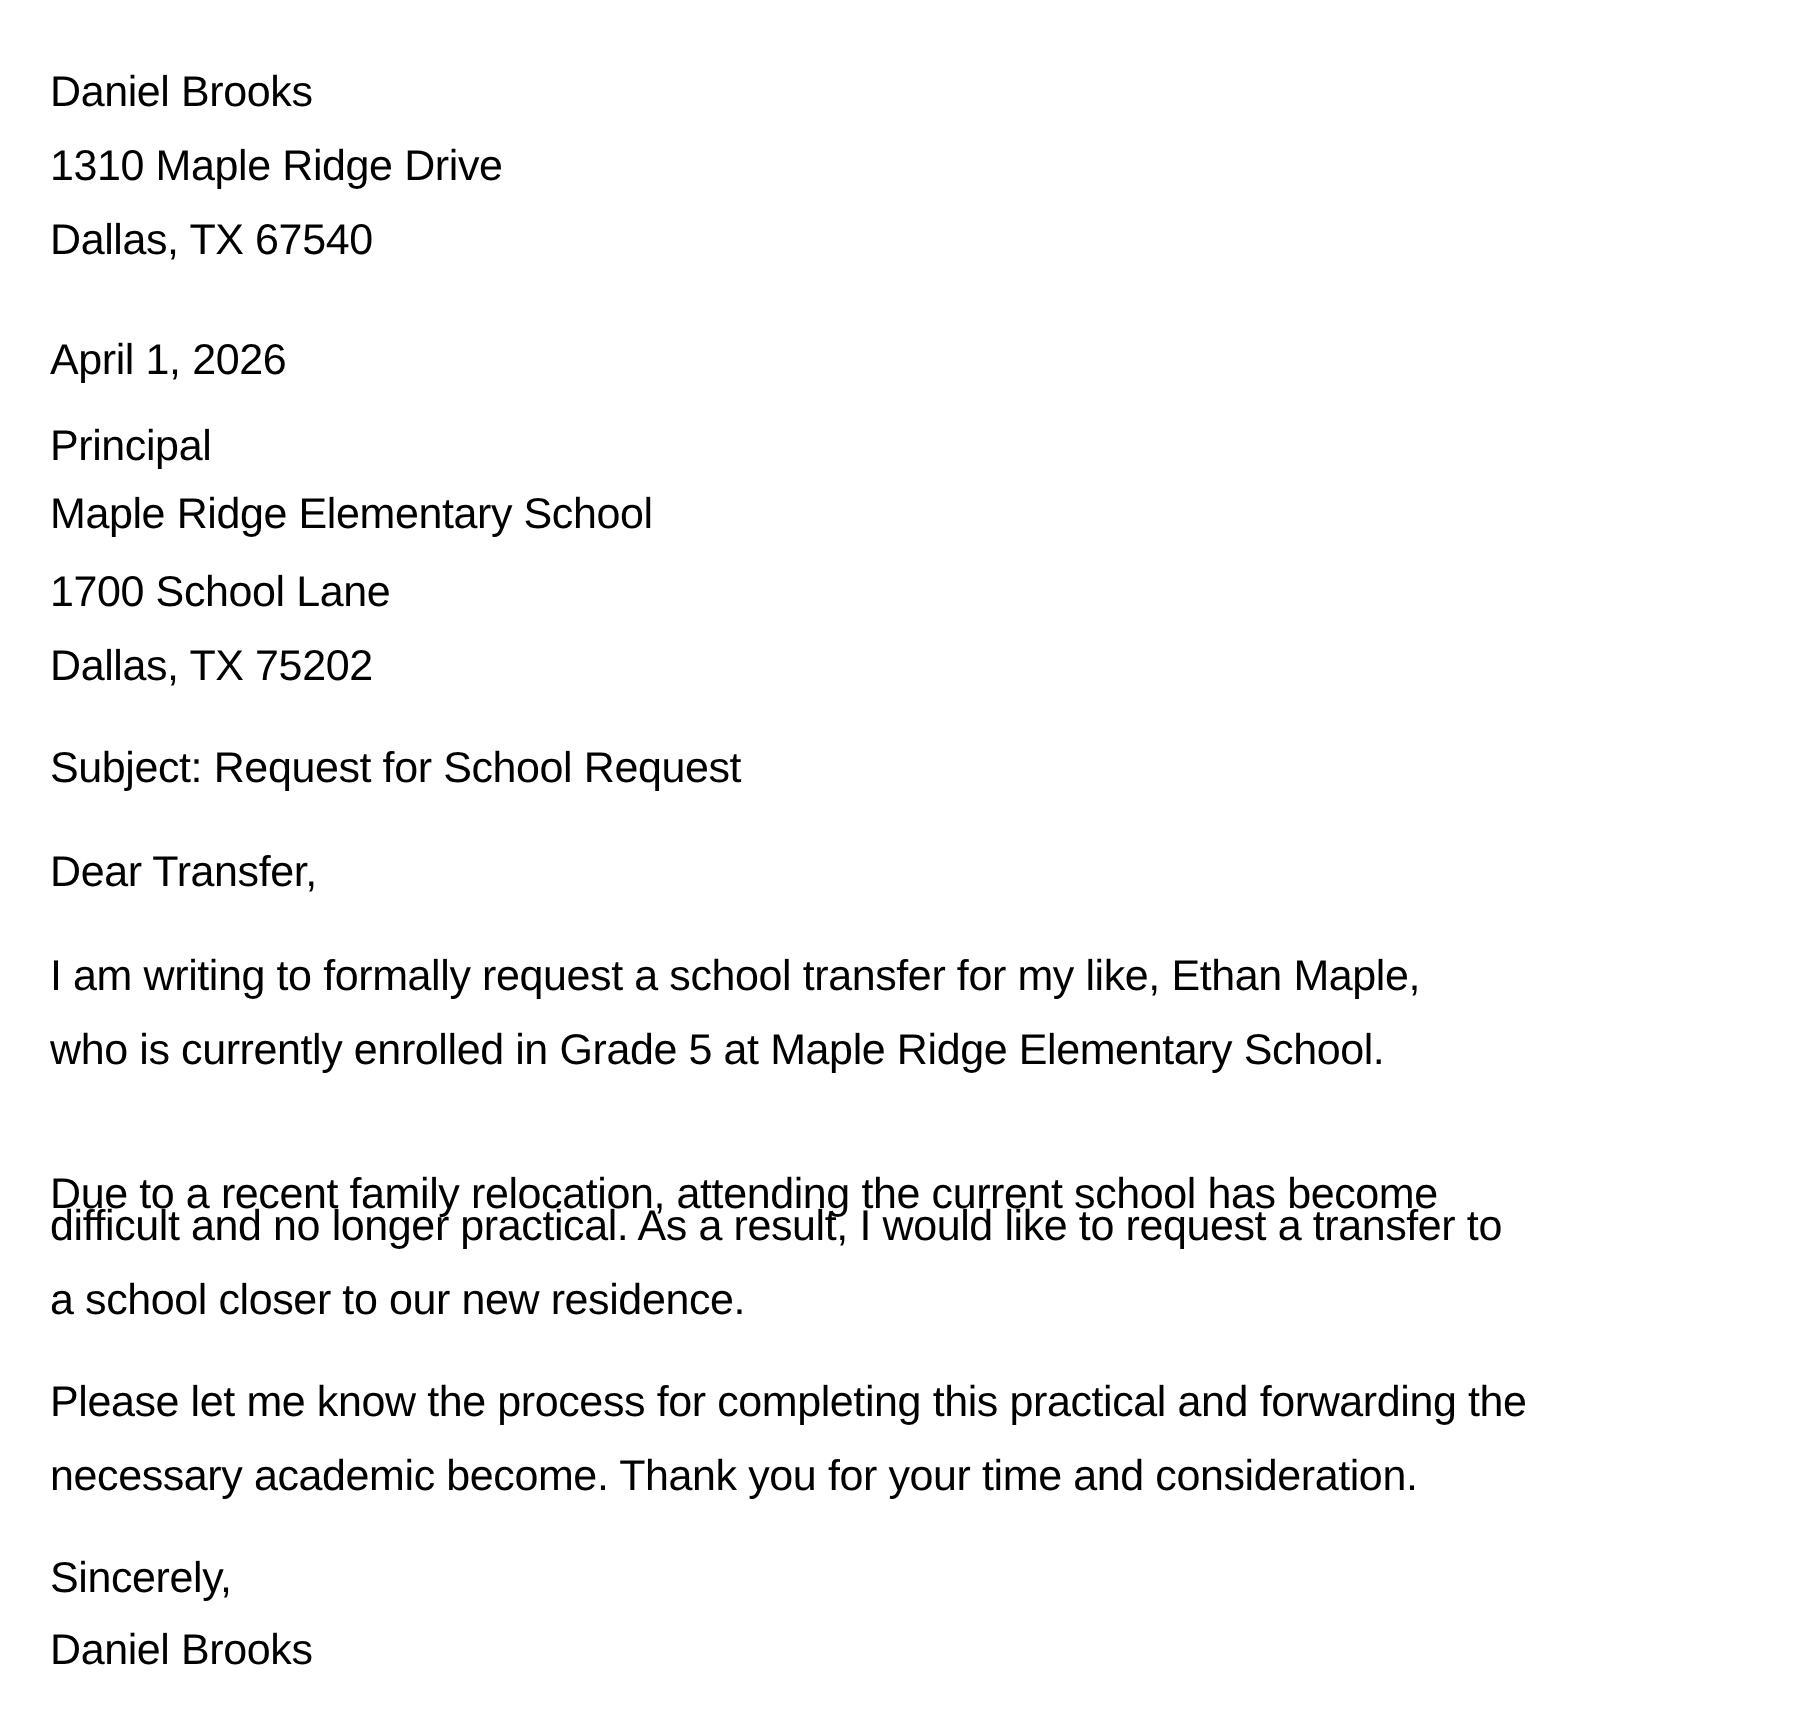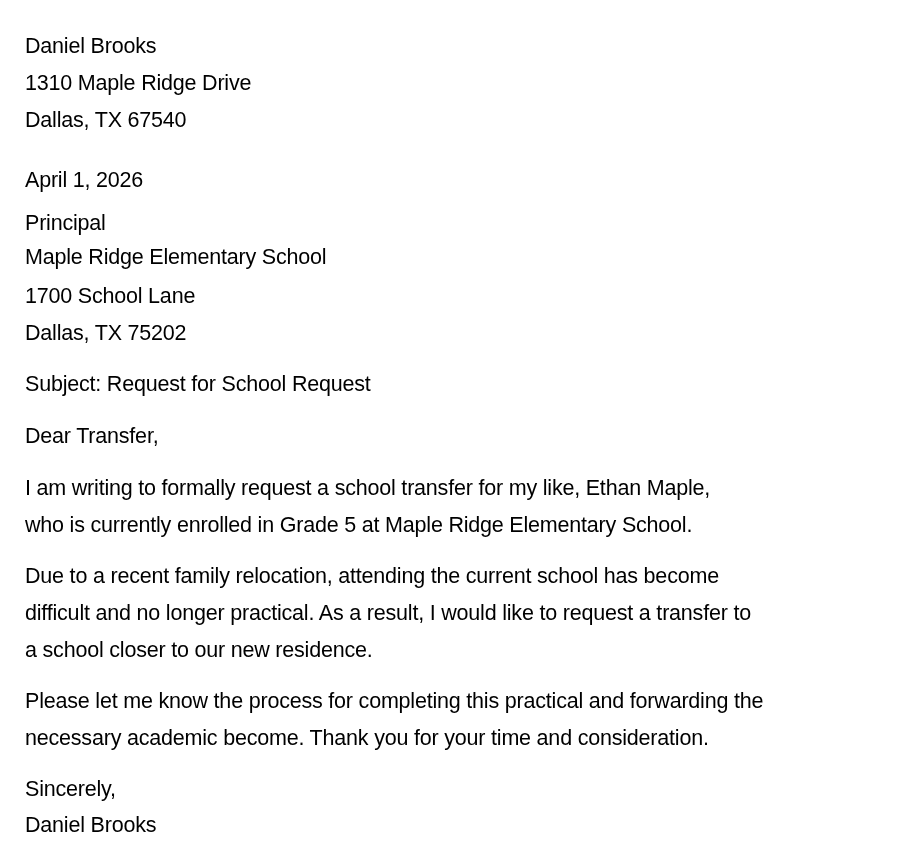--- a/index.html
+++ b/index.html
@@ -42,21 +42,21 @@
   <div>
     <div class="line" style="top:473px">
       <span>I am writing to formally request a school transfer for my like, </span><span class="b">Ethan Maple</span><span>,</span>
     </div>
     <div class="line" style="top:510px">
       <span>who is currently enrolled in </span><span class="b">Grade 5</span><span> at Maple Ridge Elementary School.</span>
     </div>
   </div>
 
   <div>
-    <div class="line" style="top:561px">Due to a recent family relocation, attending the current school has become</div>
+    <div class="line" style="top:582px">Due to a recent family relocation, attending the current school has become</div>
     <div class="line" style="top:598px">difficult and no longer practical. As a result, I would like to request a transfer to</div>
     <div class="line" style="top:635px">a school closer to our new residence.</div>
   </div>
 
   <div>
     <div class="line" style="top:686px">Please let me know the process for completing this practical and forwarding the</div>
     <div class="line" style="top:723px">necessary academic become. Thank you for your time and consideration.</div>
   </div>
 
   <div class="line b" style="top:774px">Sincerely,</div>

